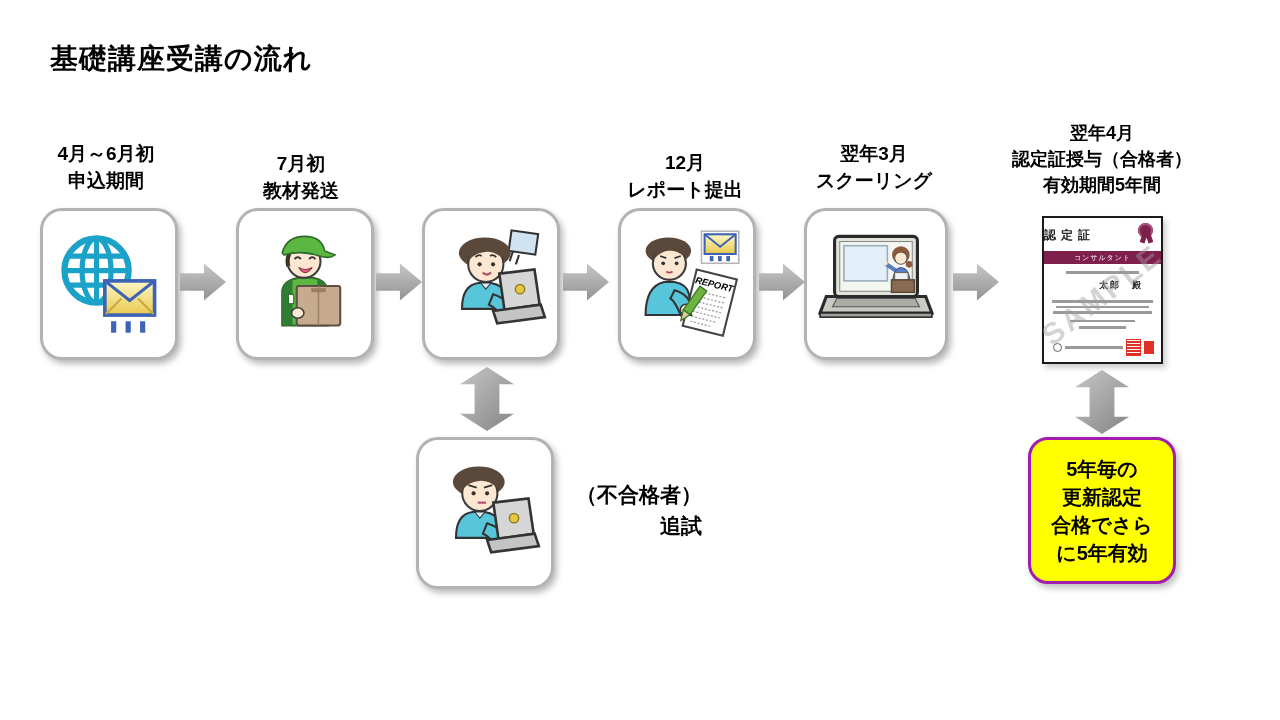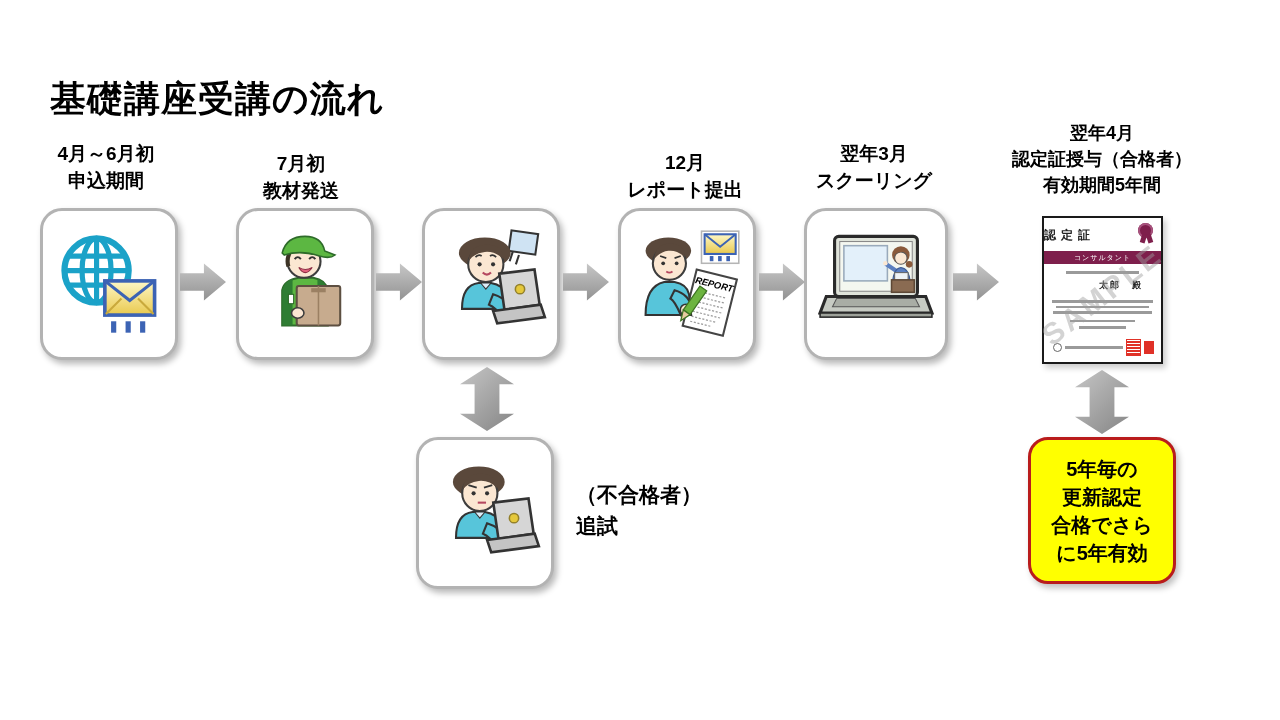--- a/index.html
+++ b/index.html
@@ -1,36 +1,36 @@
 <!DOCTYPE html>
 <html><head>
 <meta charset="utf-8">
 <style>
   html,body{margin:0;padding:0;background:#fff;}
   .stage{position:relative;width:1280px;height:720px;background:#ffffff;overflow:hidden;
          font-family:"Liberation Sans",sans-serif;color:#000;}
-  .page-title{position:absolute;left:50px;top:40px;font-size:36px;font-weight:bold;letter-spacing:1px;margin-top:35px;}
+  .page-title{position:absolute;left:50px;top:40px;font-size:28px;font-weight:bold;letter-spacing:1px;}
 
   .step-label{position:absolute;text-align:center;font-weight:bold;font-size:19px;line-height:27px;}
   .pbox{position:absolute;width:132px;height:146px;background:#fff;border:3px solid #b3b3b3;
         border-radius:22px;box-shadow:3px 4px 6px rgba(0,0,0,.28);
         display:flex;align-items:center;justify-content:center;}
   .pbox svg{width:116px;height:116px;}
 
   .arrow-right{position:absolute;width:46px;height:40px;
         background:linear-gradient(180deg,#c9c9c9,#909090);
         clip-path:polygon(0 28%,52% 28%,52% 4%,100% 50%,52% 96%,52% 72%,0 72%);}
   .arrow-updown{position:absolute;width:54px;height:64px;
         background:linear-gradient(135deg,#c6c6c6,#858585);
         clip-path:polygon(50% 0,100% 27%,73% 27%,73% 73%,100% 73%,50% 100%,0 73%,27% 73%,27% 27%,0 27%);}
 
-  .retest-caption{position:absolute;left:576px;top:479px;font-size:21px;font-weight:bold;line-height:31px;}
+  .retest-caption{position:absolute;left:576px;top:479px;font-size:21px;font-weight:bold;line-height:31px;text-align:right;}
 
   .note-box{position:absolute;left:1028px;top:437px;width:142px;height:141px;background:#ffff00;
-        border:3px solid #b91c1c;border-radius:20px;box-shadow:3px 4px 6px rgba(0,0,0,.25);
+        border:3px solid #a21caf;border-radius:20px;box-shadow:3px 4px 6px rgba(0,0,0,.25);
         display:flex;flex-direction:column;align-items:center;justify-content:center;
         font-size:20px;font-weight:bold;line-height:28px;text-align:center;}
 
   
   .cert{position:absolute;left:1042px;top:216px;width:121px;height:148px;background:#fff;
         border:2px solid #1a1a1a;box-sizing:border-box;box-shadow:3px 4px 6px rgba(0,0,0,.2);}
   .cert-title{margin-top:9px;text-align:left;font-size:12px;font-weight:bold;letter-spacing:5px;
         color:#222;font-family:"Liberation Serif",serif;}
   .rosette{position:absolute;top:5px;right:8px;width:15px;height:15px;border-radius:50%;
         background:#7e1f4c;box-shadow:inset 0 0 0 2px #a8537e;}

